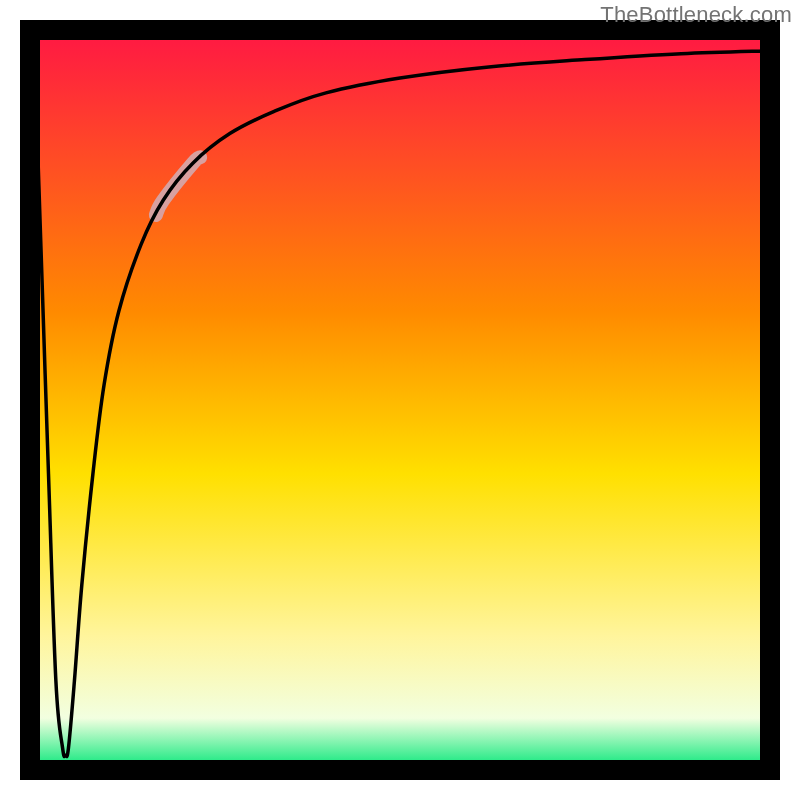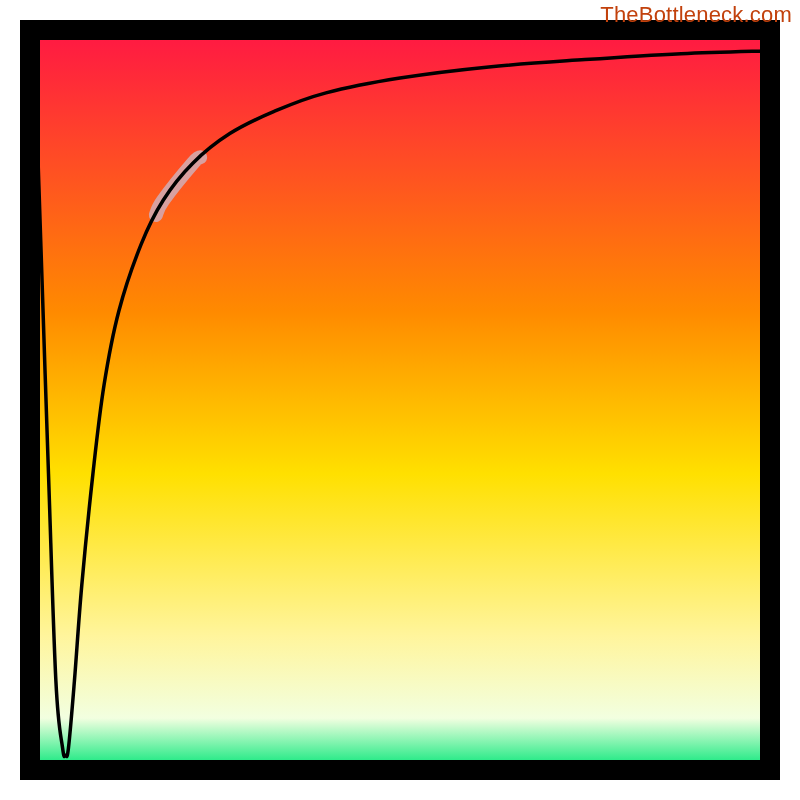--- a/index.html
+++ b/index.html
@@ -13,21 +13,21 @@
   .container {
     position: relative;
     width: 800px;
     height: 800px;
   }
   .watermark {
     position: absolute;
     top: 2px;
     right: 8px;
     font-size: 22px;
-    color: #c2410c;
+    color: #737373;
     font-weight: 400;
     letter-spacing: 0.2px;
     z-index: 10;
   }
   svg {
     display: block;
   }
 </style>
 </head>
 <body>

